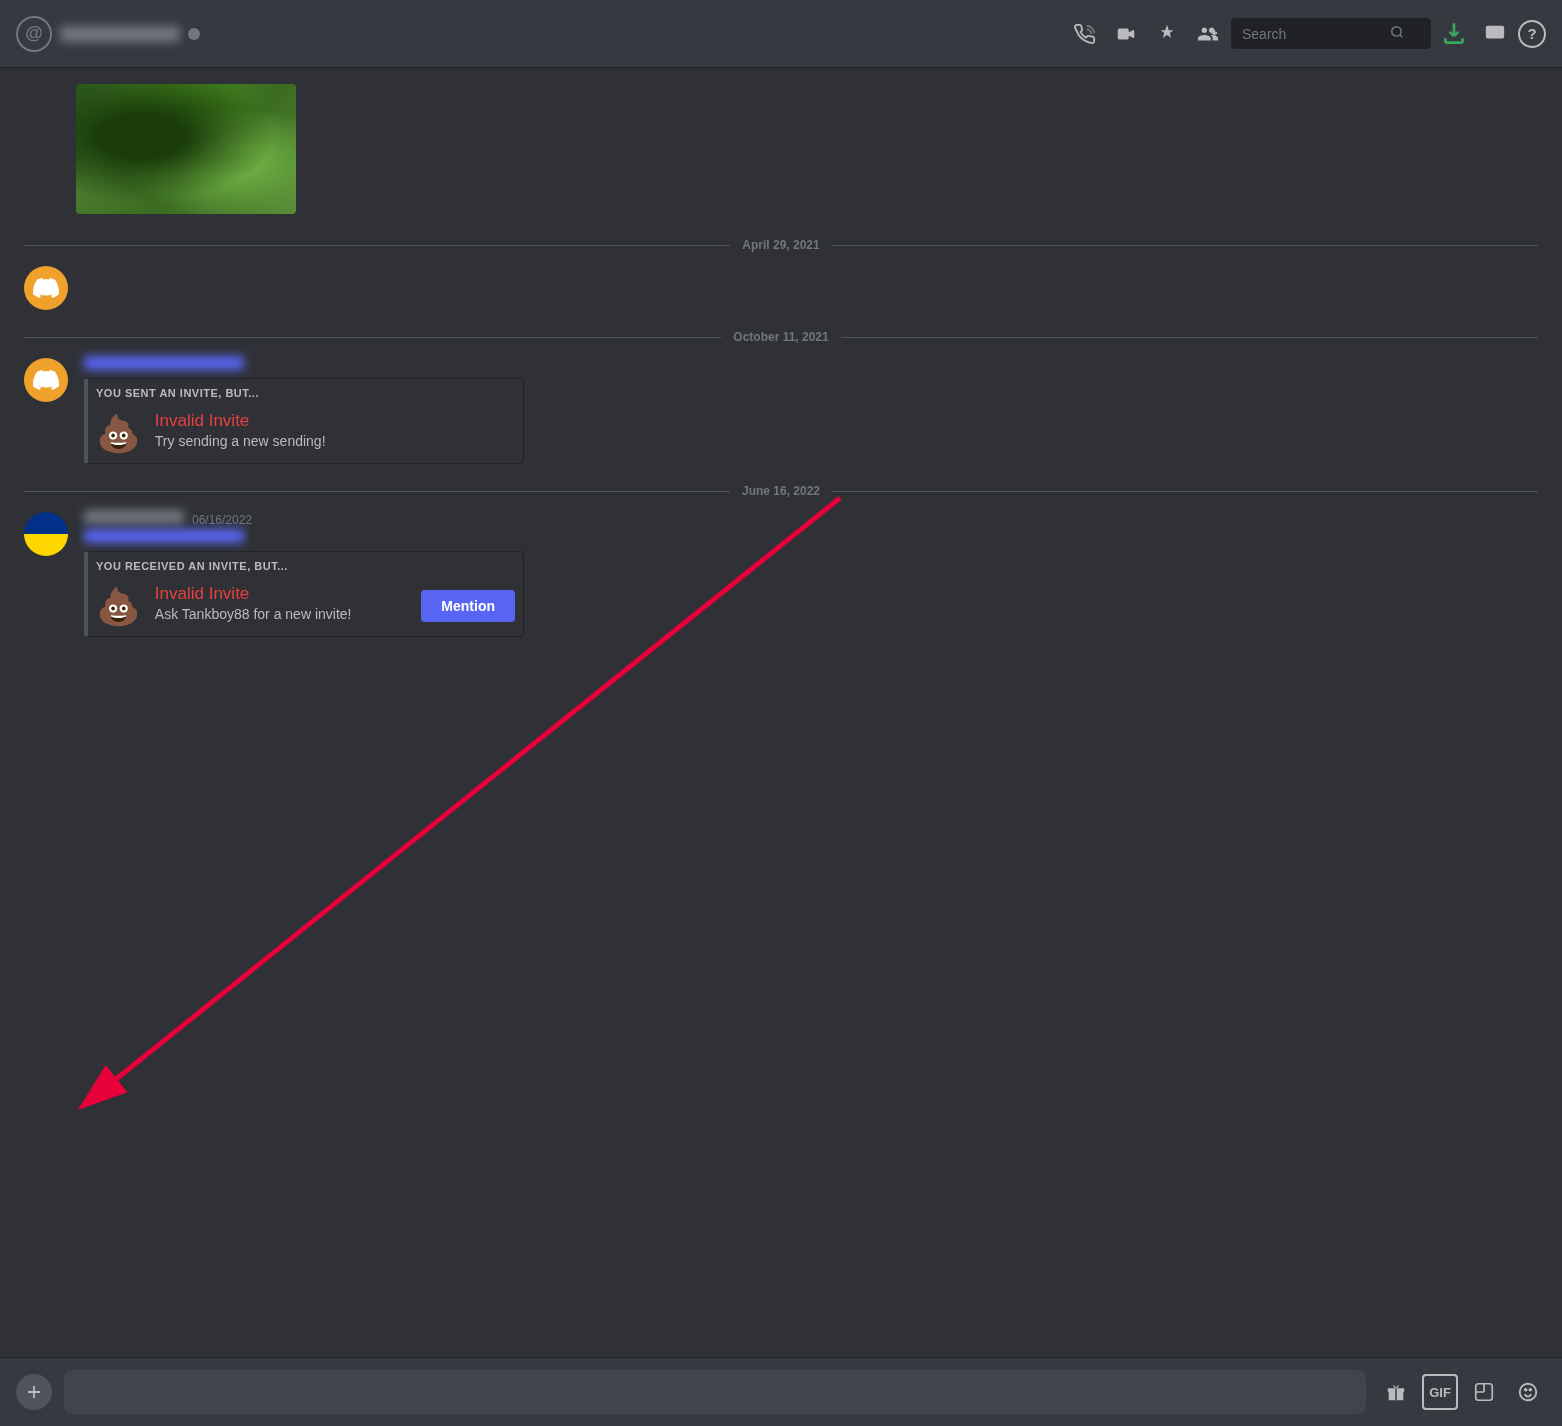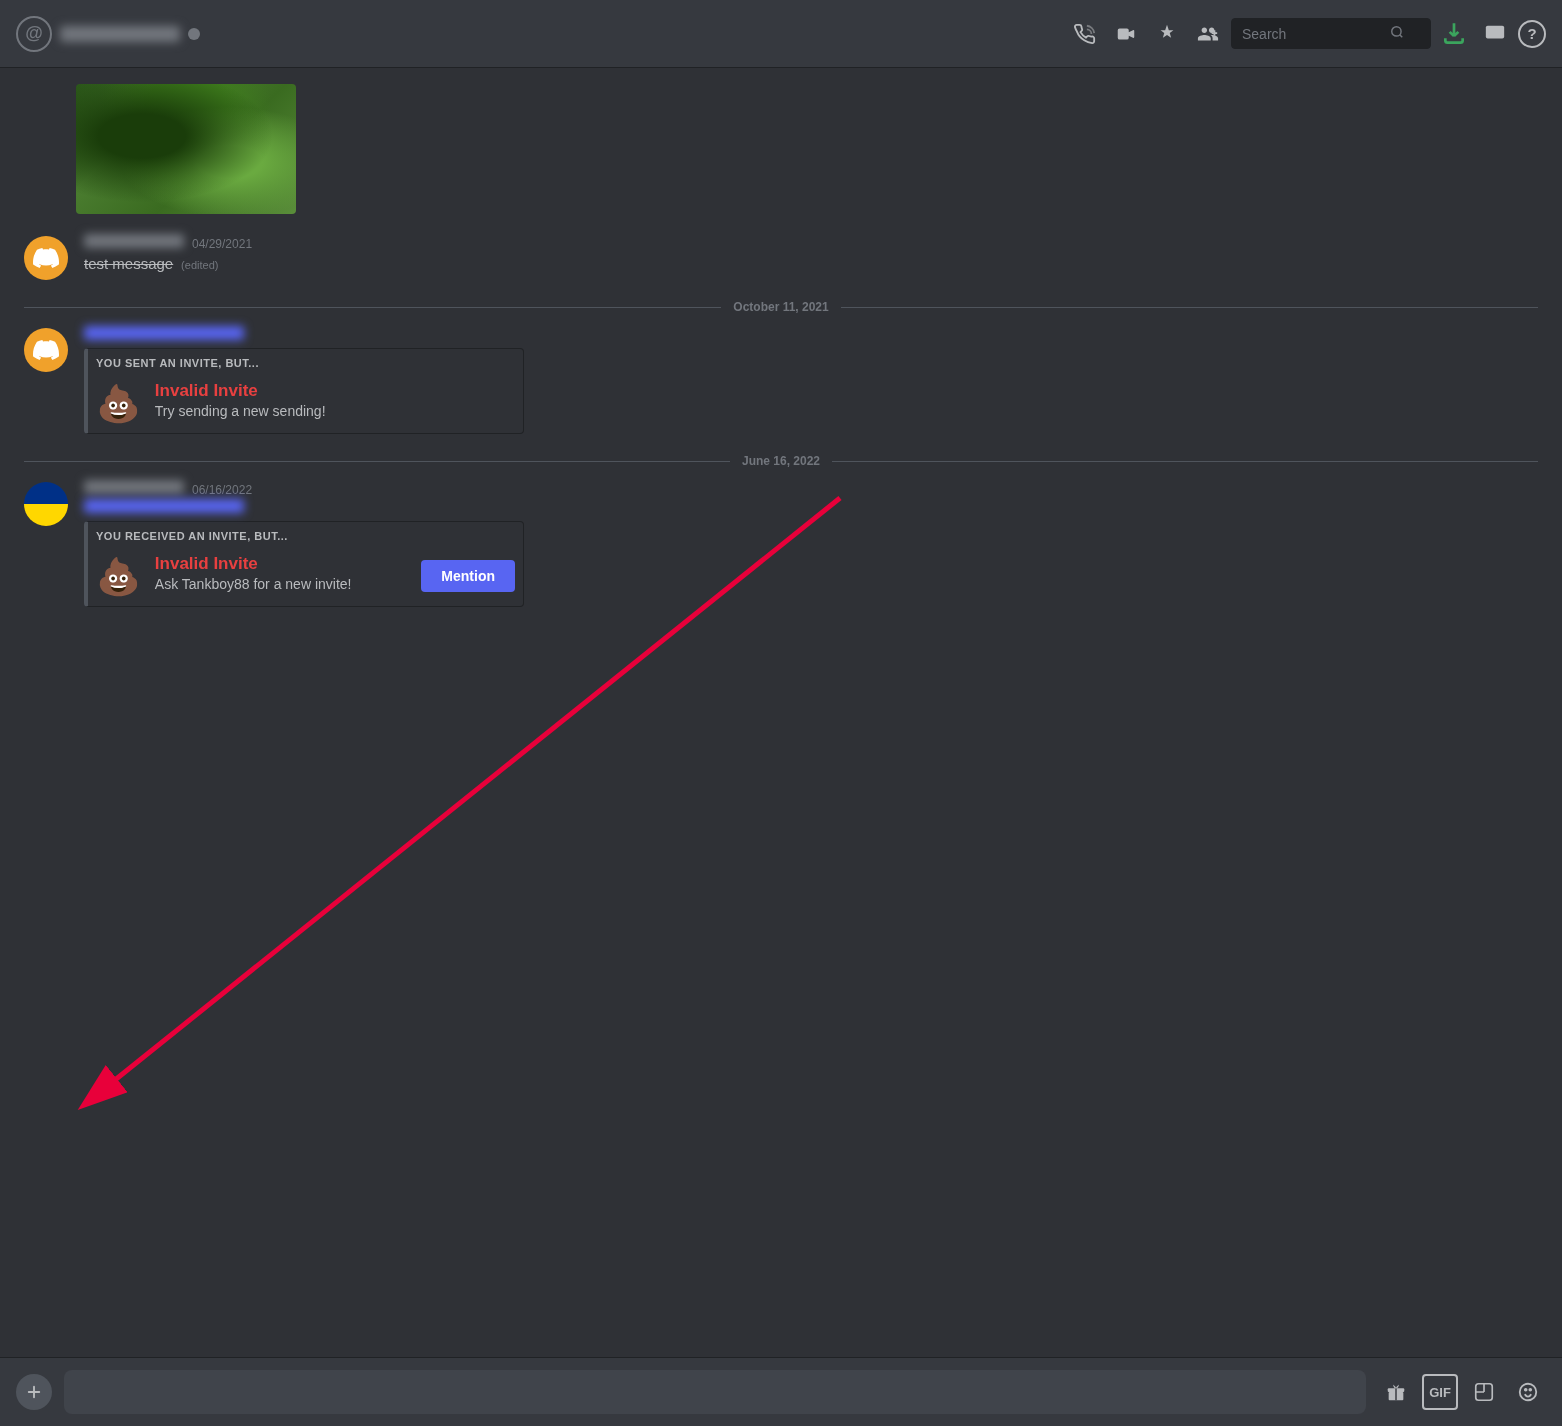--- a/index.html
+++ b/index.html
@@ -238,21 +238,21 @@
       gap: 14px;
     }
     .invite-poop-icon {
       font-size: 36px;
       margin-top: 2px;
     }
     .invite-info {}
     .invite-name {
       color: #e84040;
       font-size: 17px;
-      font-weight: 700;
+      font-weight: 400;
     }
     .invite-desc {
       color: #b9bbbe;
       font-size: 14px;
       margin-top: 2px;
     }
     .mention-btn {
       background: #5865f2;
       color: #fff;
       border: none;
@@ -408,37 +408,32 @@
     <div class="nav-icon-btn" style="border: 2px solid #b9bbbe; border-radius: 50%; width: 28px; height: 28px; font-size: 15px; font-weight: 700; color: #b9bbbe;">?</div>
   </div>
 </div>
 
 <div class="chat-area">
 
   <div class="top-image">
     <div class="top-image-texture"></div>
   </div>
 
+  <div class="date-divider">
+    <div class="date-divider-line"></div>
+    <span class="date-divider-text">April 29, 2021</span>
+    <div class="date-divider-line"></div>
+  </div>
 
   <div class="message-row">
     <div class="avatar avatar-orange">
 
       <svg width="26" height="22" viewBox="0 0 71 55" fill="white">
         <path d="M60.1045 4.8978C55.5792 2.8214 50.7265 1.2916 45.6527 0.41542C45.5603 0.39851 45.468 0.440769 45.4204 0.525289C44.7963 1.6353 44.105 3.0834 43.6209 4.2216C38.1637 3.4046 32.7345 3.4046 27.3892 4.2216C26.905 3.0581 26.1886 1.6353 25.5617 0.525289C25.5141 0.443589 25.4218 0.40133 25.3294 0.41542C20.2584 1.2888 15.4057 2.8186 10.8776 4.8978C10.8384 4.9147 10.8048 4.9429 10.7825 4.9795C1.57795 18.7309 -0.943561 32.1443 0.293408 45.3914C0.299005 45.4562 0.335386 45.5182 0.385761 45.5576C6.45866 50.0174 12.3413 52.7249 18.1147 54.5195C18.2071 54.5477 18.305 54.5139 18.3638 54.4378C19.7295 52.5728 20.9469 50.6063 21.9907 48.5383C22.0523 48.4172 21.9935 48.2735 21.8676 48.2256C19.9366 47.4931 18.0979 46.6 16.3292 45.5858C16.1893 45.5041 16.1781 45.304 16.3068 45.2082C16.679 44.9293 17.0513 44.6391 17.4067 44.3461C17.471 44.2926 17.5606 44.2813 17.6362 44.3151C29.2558 49.6202 41.8354 49.6202 53.3179 44.3151C53.3935 44.2785 53.4831 44.2898 53.5502 44.3433C53.9057 44.6363 54.2779 44.9293 54.6529 45.2082C54.7816 45.304 54.7732 45.5041 54.6333 45.5858C52.8646 46.6197 51.0259 47.4931 49.0921 48.2228C48.9662 48.2707 48.9102 48.4172 48.9718 48.5383C50.038 50.6034 51.2554 52.5699 52.5959 54.435C52.6519 54.5139 52.7526 54.5477 52.845 54.5195C58.6464 52.7249 64.529 50.0174 70.6019 45.5576C70.6551 45.5182 70.6887 45.459 70.6943 45.3942C72.1747 30.0791 68.2147 16.7757 60.1968 4.9823C60.1772 4.9429 60.1437 4.9147 60.1045 4.8978Z"></path>
       </svg>
-    </div>
-    <div class="message-content">
-      <div class="message-header">
-        <div class="message-username-blur"></div>
-        <span class="message-timestamp">04/29/2021</span>
-      </div>
-      <div>
-        <span class="message-text strikethrough">test message</span>
-        <span class="message-edited">(edited)</span>
-      </div>
     </div>
   </div>
 
   <div class="date-divider" style="margin-top: 12px;">
     <div class="date-divider-line"></div>
     <span class="date-divider-text">October 11, 2021</span>
     <div class="date-divider-line"></div>
   </div>
 
   <div class="message-row">

